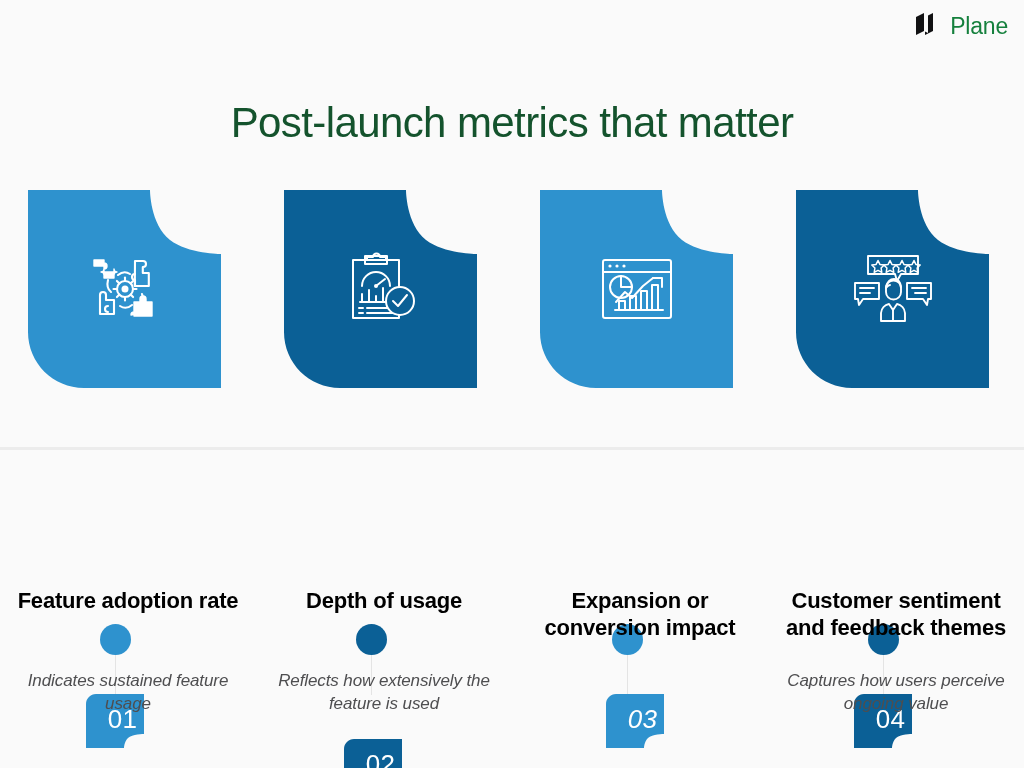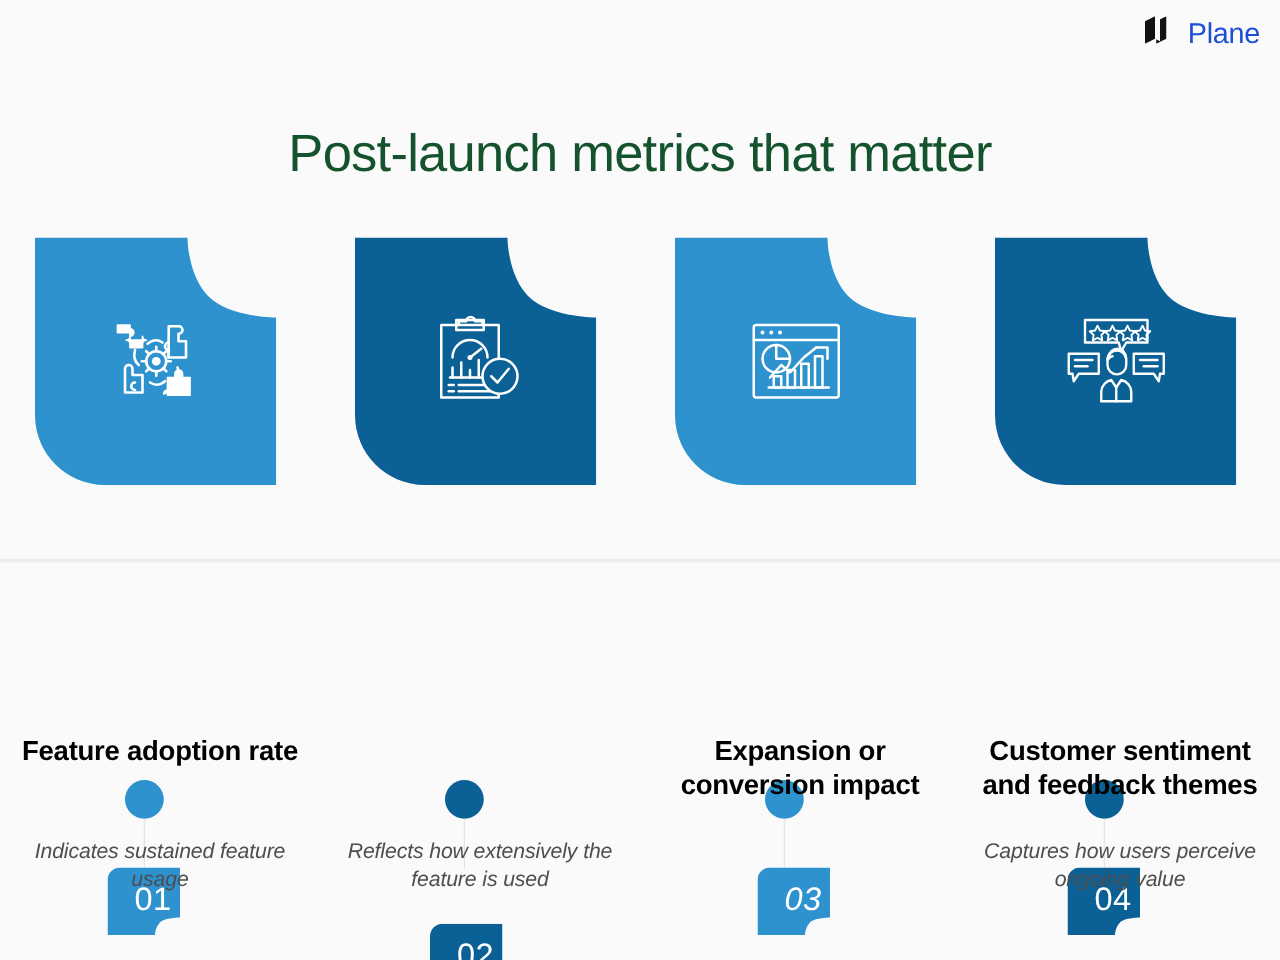--- a/index.html
+++ b/index.html
@@ -22,21 +22,21 @@
     top: 13px;
     right: 16px;
     display: flex;
     align-items: center;
     gap: 8px;
   }
   .brand-mark { display: block; }
   .brand-name {
     font-size: 23px;
     font-weight: 400;
-    color: #1d4ed8;
+    color: #15803d;
     letter-spacing: -0.2px;
     line-height: 1;
   }
 
   
   .page-title {
     position: absolute;
     top: 100px;
     left: 0;
     width: 1024px;
@@ -274,20 +274,21 @@
     <div class="dot" style="left:100px;background:#0b6096;"></div>
     <div class="connector" style="left:115px;"></div>
 
     <div class="badge" style="left:88px;margin-top:45px;">
       <svg width="58" height="54" viewBox="0 0 58 54">
         <path d="M10 0 L58 0 L58 40 C58 40 46 40 42 44 C38 48 38 54 38 54 L0 54 L0 10 C0 4.5 4.5 0 10 0 Z" fill="#0b6096"></path>
       </svg>
       <span class="badge-num">02</span>
     </div>
 
+    <div class="heading">Depth of usage</div>
     <div class="desc">Reflects how extensively the feature is used</div>
   </div>
 
   <div class="col">
     <div class="card">
       <svg width="193" height="198" viewBox="0 0 193 198">
         <path d="M0 0 L122 0 C122 0 122 34 142 50 C160 64 193 64 193 64 L193 198 L56 198 C25 198 0 173 0 142 Z" fill="#2e92ce"></path>
       </svg>
       <div class="card-icon">
         <svg width="80" height="70" viewBox="0 0 80 70" fill="none" stroke="#ffffff" stroke-width="2" stroke-linecap="round" stroke-linejoin="round">

